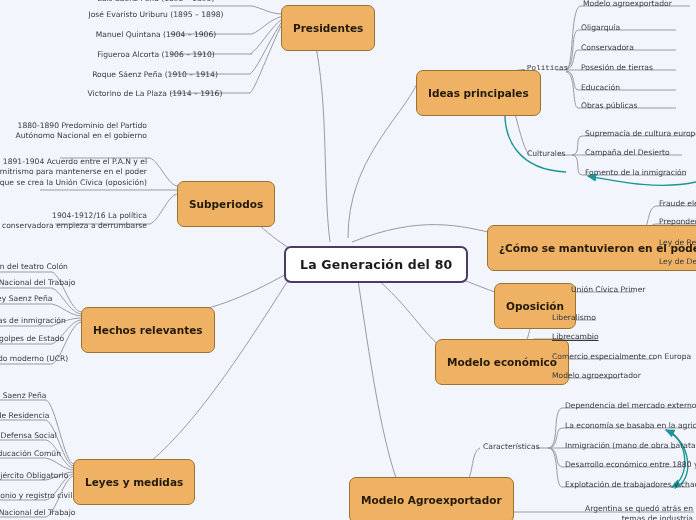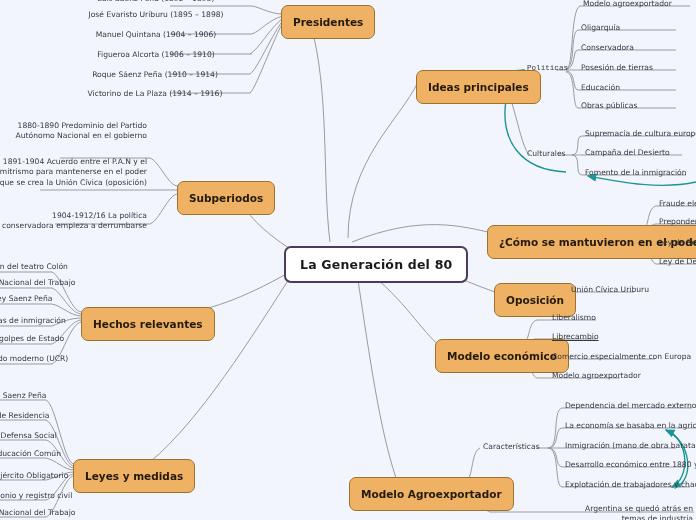--- a/index.html
+++ b/index.html
@@ -28,21 +28,21 @@
 
   
   .branch{
     background:#efb265;
     border:1.5px solid #9a7330;
     border-radius:7px;
     color:#231a0c;
     font-weight:bold;
     font-size:10.5px;
     text-align:center;
-    padding:10px 11px;
+    padding:16px 11px;
     white-space:nowrap;
   }
 
   
   .leaf{
     color:#36393f;
     font-size:7.6px;
     white-space:nowrap;
     line-height:1.25;
     padding:0 3px 2px 3px;
@@ -241,21 +241,21 @@
   <div class="node leaf l" style="left:582px;top:148px;">Campaña del Desierto</div>
   <div class="node leaf l" style="left:582px;top:168px;">Fomento de la inmigración</div>
 
   <div class="node branch" style="left:487px;top:225px;">¿Cómo se mantuvieron en el poder?</div>
   <div class="node leaf l" style="left:656px;top:199px;">Fraude electoral</div>
   <div class="node leaf l" style="left:656px;top:217px;">Preponderancia del poder</div>
   <div class="node leaf l" style="left:656px;top:238px;">Ley de Residencia</div>
   <div class="node leaf l" style="left:656px;top:257px;">Ley de Defensa Social</div>
 
   <div class="node branch" style="left:494px;top:283px;">Oposición</div>
-  <div class="node leaf l" style="left:568px;top:285px;">Unión Cívica Uriburu</div>
+  <div class="node leaf l" style="left:568px;top:285px;">Unión Cívica Primer</div>
 
   <div class="node branch" style="left:435px;top:339px;">Modelo económico</div>
   <div class="node leaf l" style="left:549px;top:313px;">Liberalismo</div>
   <div class="node leaf l" style="left:549px;top:332px;text-decoration:underline;">Librecambio</div>
   <div class="node leaf l" style="left:549px;top:352px;">Comercio especialmente con Europa</div>
   <div class="node leaf l" style="left:549px;top:371px;">Modelo agroexportador</div>
 
   <div class="node branch" style="left:349px;top:477px;">Modelo Agroexportador</div>
   <div class="node leaf l" style="left:480px;top:442px;">Características</div>
   <div class="node leaf l" style="left:562px;top:401px;">Dependencia del mercado externo</div>

